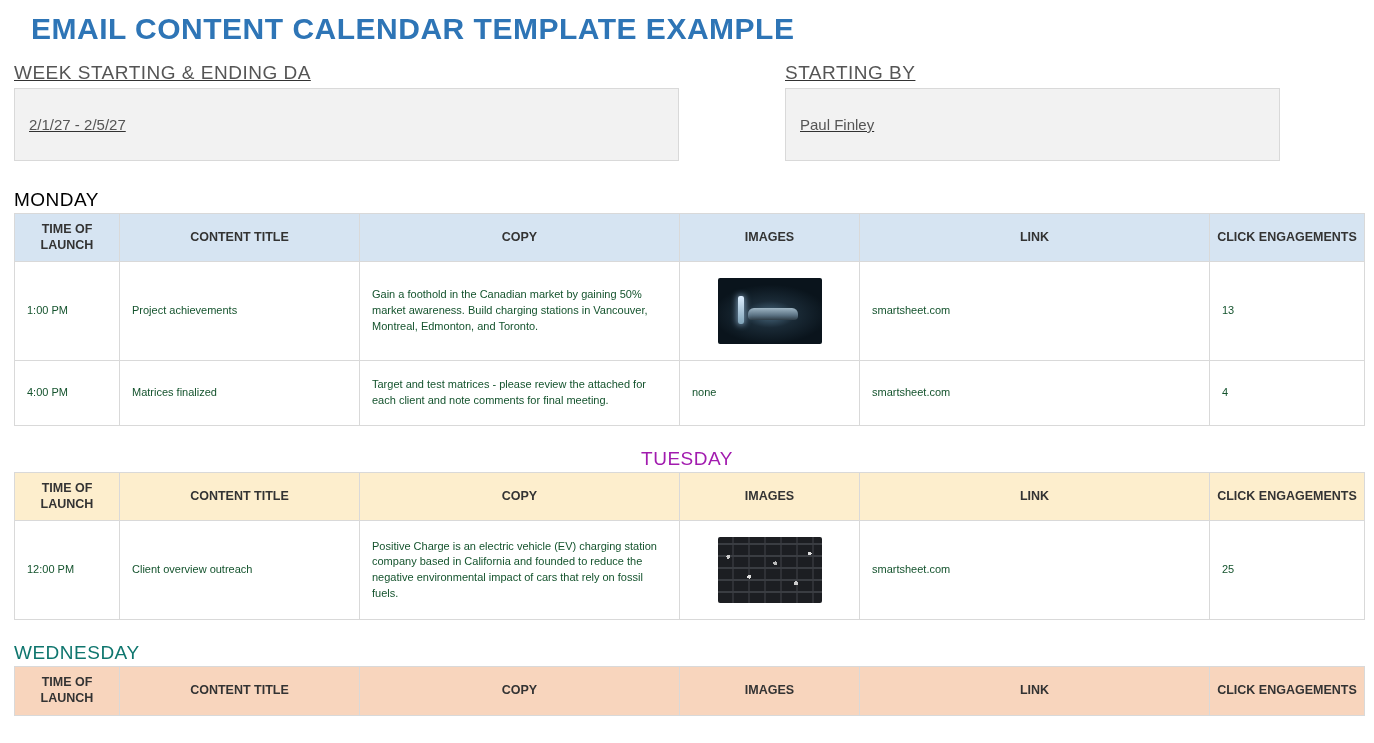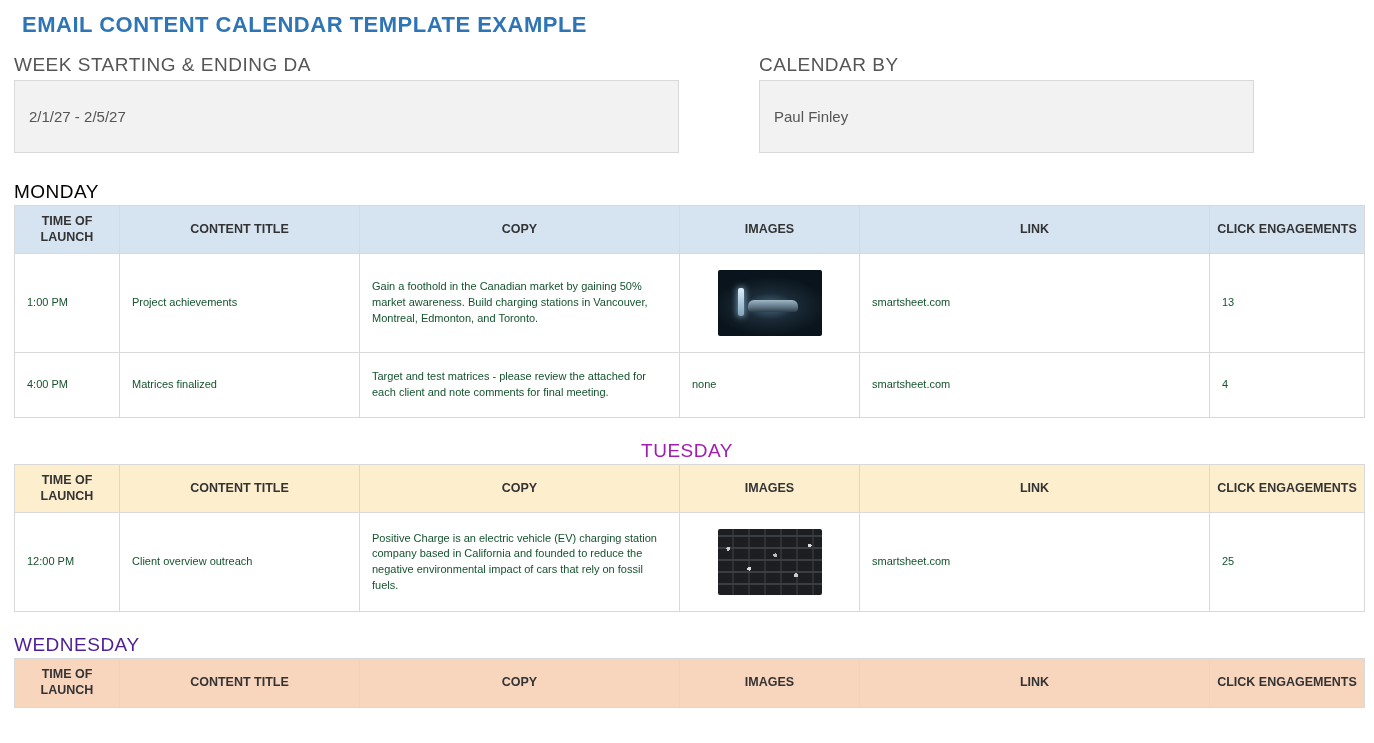--- a/index.html
+++ b/index.html
@@ -4,30 +4,31 @@
 <style>
   * { box-sizing: border-box; margin: 0; padding: 0; }
   body {
     font-family: "Century Gothic", "Avenir", "Futura", Arial, sans-serif;
     background: #fff;
     padding: 8px 14px;
     width: 1374px;
     color: #333;
   }
   .page-title {
-    font-size: 22px;
+    font-size: 30px;
     font-weight: 700;
     color: #2e75b6;
     letter-spacing: 0.5px;
-    margin: 4px 0 16px 8px;
+    margin: 4px 0 16px 17px;
   }
   .meta-row {
     display: flex;
-    gap: 80px;
+    gap: 106px;
     margin-bottom: 28px;
+    text-decoration: underline;
   }
   .meta-field { display: flex; flex-direction: column; }
   .meta-field.week { width: 665px; }
   .meta-field.prepared { width: 495px; }
   .meta-label {
     font-size: 19px;
     color: #555;
     letter-spacing: 0.5px;
     margin-bottom: 4px;
     white-space: nowrap;
@@ -43,21 +44,21 @@
     width: 100%;
   }
   .day-section { margin-bottom: 22px; }
   .day-heading {
     font-size: 19px;
     letter-spacing: 0.5px;
     margin-bottom: 2px;
   }
   .monday .day-heading { color: #000000; }
   .tuesday .day-heading { color: #a21caf; text-align: center; }
-  .wednesday .day-heading { color: #4c1d95; }
+  .wednesday .day-heading { color: #0f766e; }
   table {
     width: 100%;
     border-collapse: collapse;
     table-layout: fixed;
   }
   th {
     font-size: 12.5px;
     font-weight: 700;
     color: #333;
     text-align: center;
@@ -134,21 +135,21 @@
 <body>
 
 <h1 class="page-title">EMAIL CONTENT CALENDAR TEMPLATE EXAMPLE</h1>
 
 <div class="meta-row">
   <div class="meta-field week">
     <div class="meta-label">WEEK STARTING &amp; ENDING DA</div>
     <input class="meta-input" type="text" value="2/1/27 - 2/5/27" style="">
   </div>
   <div class="meta-field prepared">
-    <div class="meta-label">CALENDAR BY</div>
+    <div class="meta-label">STARTING BY</div>
     <input class="meta-input" type="text" value="Paul Finley" style="">
   </div>
 </div>
 
 <section class="day-section monday">
   <div class="day-heading">MONDAY</div>
   <table>
     <colgroup>
         <col class="c-time">
         <col class="c-title">

